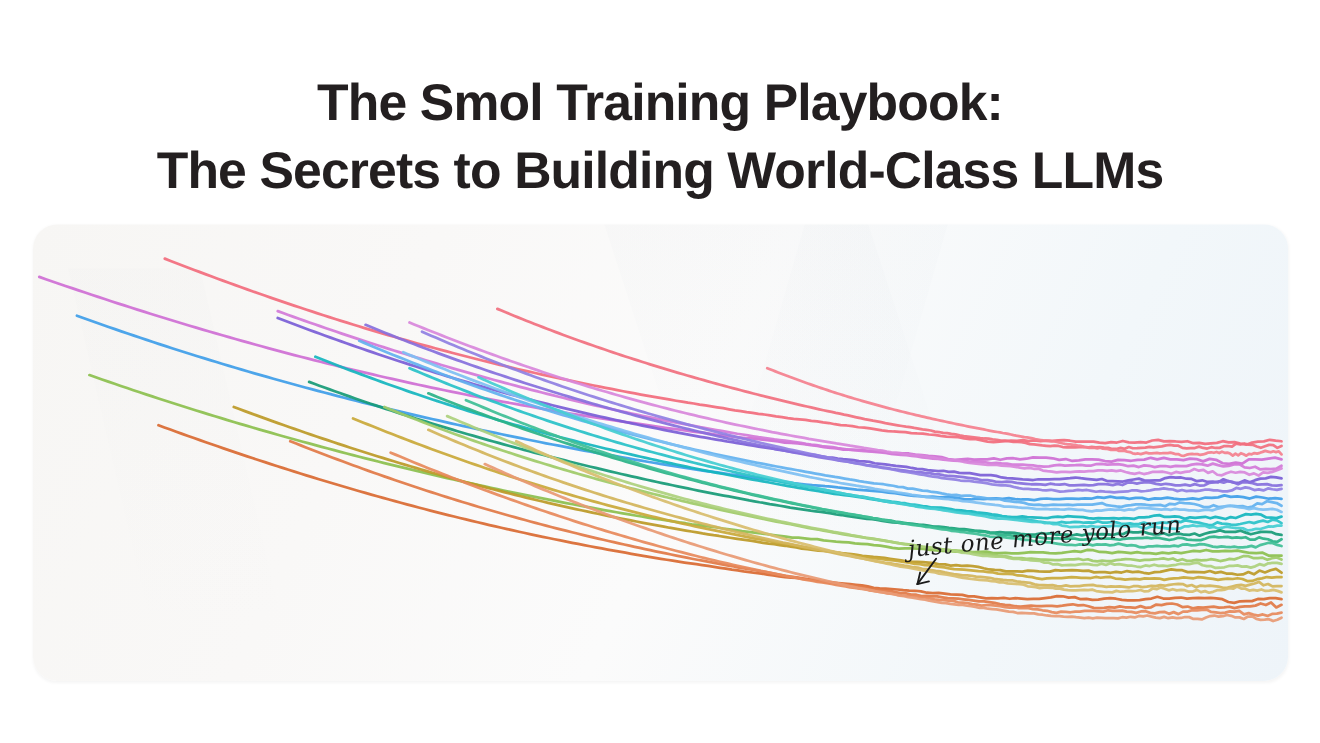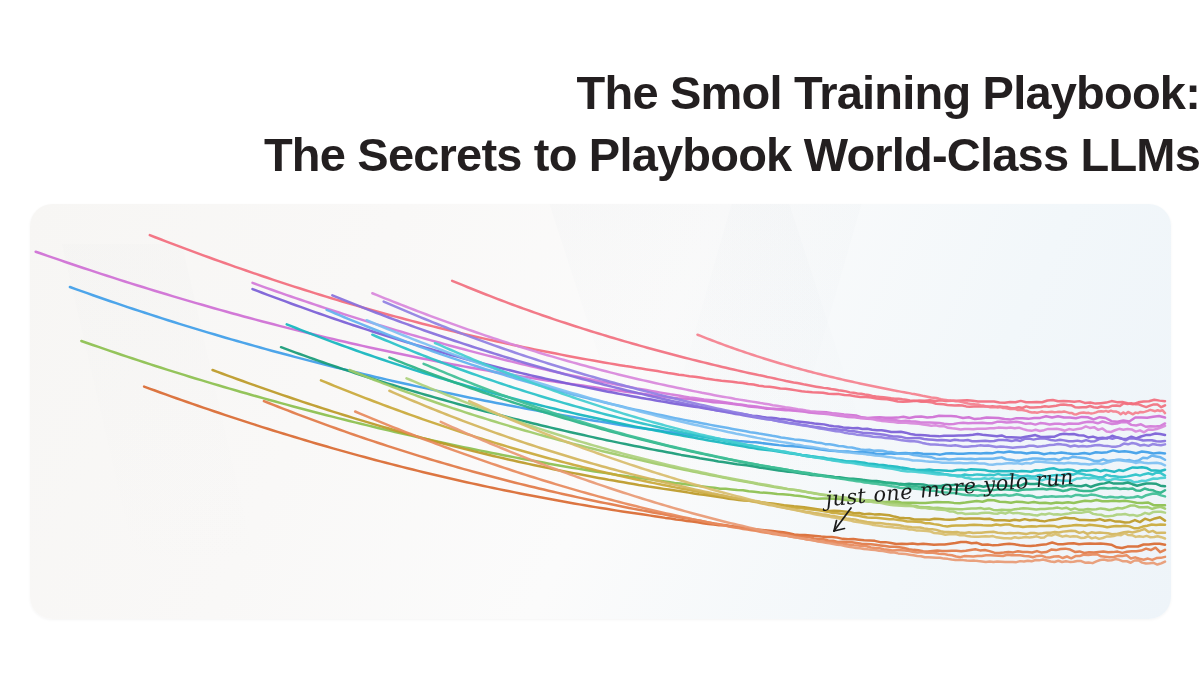--- a/index.html
+++ b/index.html
@@ -7,21 +7,21 @@
     width: 1200px; height: 675px;
     background: #ffffff;
     font-family: "Liberation Sans", sans-serif;
     overflow: hidden;
   }
   #root { position: relative; width: 1200px; height: 675px; background: #ffffff; }
 
   
   .title-wrap {
     position: absolute; left: 0; top: 62px; width: 1200px;
-    text-align: right;
+    text-align: center;
   }
   .title-line {
     font-family: "Liberation Sans", sans-serif;
     font-weight: bold;
     font-size: 47px;
     line-height: 62px;
     letter-spacing: -0.8px;
     color: #231f20;
     white-space: nowrap;
   }
@@ -75,21 +75,21 @@
     width: 34px; height: 34px;
   }
 </style>
 </head>
 <body>
 
 <div id="root">
 
   <div class="title-wrap">
     <div class="title-line">The Smol Training Playbook:</div>
-    <div class="title-line">The Secrets to Playbook World-Class LLMs</div>
+    <div class="title-line">The Secrets to Building World-Class LLMs</div>
   </div>
 
   <div class="panel">
     <div class="wm wm1"></div>
     <div class="wm wm2"></div>
     <div class="wm wm3"></div>
 
     <svg class="plot" id="plot-svg" viewBox="0 0 1141 415" preserveAspectRatio="none">
         <path d="M119.80 31.13 L125.15 33.21 L130.49 35.27 L135.83 37.33 L141.18 39.37 L146.52 41.40 L151.86 43.41 L157.21 45.41 L162.55 47.40 L167.89 49.38 L173.24 51.34 L178.58 53.28 L183.92 55.22 L189.27 57.14 L194.61 59.04 L199.95 60.94 L205.30 62.82 L210.64 64.68 L215.98 66.53 L221.32 68.37 L226.67 70.19 L232.01 72.00 L237.35 73.80 L242.70 75.58 L248.04 77.35 L253.38 79.10 L258.73 80.84 L264.07 82.57 L269.41 84.28 L274.76 85.98 L280.10 87.66 L285.44 89.33 L290.79 90.99 L296.13 92.63 L301.47 94.25 L306.81 95.86 L312.16 97.46 L317.50 99.04 L322.84 100.61 L328.19 102.16 L333.53 103.70 L338.87 105.23 L344.22 106.73 L349.56 108.23 L354.90 109.71 L360.25 111.18 L365.59 112.63 L370.93 114.06 L376.28 115.49 L381.62 116.89 L386.96 118.29 L392.30 119.67 L397.65 121.03 L402.99 122.38 L408.33 123.72 L413.68 125.04 L419.02 126.35 L424.36 127.64 L429.71 128.92 L435.05 130.18 L440.39 131.43 L445.74 132.67 L451.08 133.89 L456.42 135.10 L461.77 136.30 L467.11 137.48 L472.45 138.65 L477.79 139.80 L483.14 140.94 L488.48 142.06 L493.82 143.19 L499.17 144.29 L504.51 145.38 L509.85 146.44 L515.20 147.48 L520.54 148.56 L525.88 149.59 L531.23 150.61 L536.57 151.66 L541.91 152.70 L547.26 153.66 L552.60 154.68 L557.94 155.64 L563.28 156.58 L568.63 157.46 L573.97 158.41 L579.31 159.36 L584.66 160.31 L590.00 161.17 L595.34 162.08 L600.69 162.83 L606.03 163.81 L611.37 164.56 L616.72 165.42 L622.06 166.28 L627.40 167.08 L632.75 168.12 L638.09 169.04 L643.43 169.68 L648.78 170.69 L654.12 171.36 L659.46 172.23 L664.80 172.82 L670.15 173.59 L675.49 174.51 L680.83 175.25 L686.18 176.11 L691.52 176.79 L696.86 177.25 L702.21 177.72 L707.55 178.59 L712.89 179.02 L718.24 180.03 L723.58 180.57 L728.92 181.67 L734.27 182.39 L739.61 182.81 L744.95 183.45 L750.29 184.41 L755.64 184.81 L760.98 185.47 L766.32 186.37 L771.67 187.33 L777.01 187.87 L782.35 188.27 L787.70 188.53 L793.04 188.78 L798.38 189.69 L803.73 189.97 L809.07 190.11 L814.41 191.00 L819.76 191.27 L825.10 192.19 L830.44 192.98 L835.78 193.12 L841.13 193.50 L846.47 194.50 L851.81 195.11 L857.16 195.27 L862.50 196.32 L867.84 197.44 L873.19 197.85 L878.53 197.46 L883.87 197.00 L889.22 196.57 L894.56 196.85 L899.90 196.16 L905.25 197.06 L910.59 196.26 L915.93 197.02 L921.27 196.65 L926.62 196.83 L931.96 196.42 L937.30 196.16 L942.65 196.67 L947.99 197.46 L953.33 197.38 L958.68 197.43 L964.02 197.48 L969.36 198.44 L974.71 198.77 L980.05 198.03 L985.39 198.30 L990.74 196.90 L996.08 198.20 L1001.42 198.37 L1006.76 197.98 L1012.11 198.28 L1017.45 196.46 L1022.79 195.93 L1028.14 197.32 L1033.48 197.10 L1038.82 197.36 L1044.17 197.78 L1049.51 197.13 L1054.85 198.91 L1060.20 198.58 L1065.54 199.61 L1070.88 199.16 L1076.23 198.60 L1081.57 197.10 L1086.91 198.13 L1092.25 197.97 L1097.60 199.22 L1102.94 200.26 L1108.28 198.35 L1113.63 197.44 L1118.97 197.22 L1124.31 195.80 L1129.66 196.62 L1135.00 197.14" fill="none" stroke="#f26d7d" stroke-width="2.5" stroke-linecap="round" stroke-linejoin="round" opacity="0.93"></path>
         <path d="M422.17 76.78 L425.92 78.35 L429.67 79.91 L433.43 81.46 L437.18 82.99 L440.93 84.52 L444.68 86.03 L448.43 87.53 L452.18 89.02 L455.94 90.49 L459.69 91.95 L463.44 93.40 L467.19 94.84 L470.94 96.27 L474.69 97.69 L478.45 99.09 L482.20 100.48 L485.95 101.86 L489.70 103.23 L493.45 104.59 L497.20 105.94 L500.96 107.27 L504.71 108.60 L508.46 109.91 L512.21 111.21 L515.96 112.50 L519.72 113.78 L523.47 115.06 L527.22 116.32 L530.97 117.57 L534.72 118.81 L538.47 120.03 L542.23 121.25 L545.98 122.46 L549.73 123.66 L553.48 124.85 L557.23 126.04 L560.98 127.21 L564.74 128.37 L568.49 129.52 L572.24 130.67 L575.99 131.80 L579.74 132.93 L583.49 134.04 L587.25 135.15 L591.00 136.25 L594.75 137.34 L598.50 138.42 L602.25 139.50 L606.01 140.56 L609.76 141.62 L613.51 142.67 L617.26 143.71 L621.01 144.75 L624.76 145.77 L628.52 146.79 L632.27 147.80 L636.02 148.80 L639.77 149.79 L643.52 150.78 L647.27 151.76 L651.03 152.73 L654.78 153.69 L658.53 154.64 L662.28 155.59 L666.03 156.53 L669.78 157.47 L673.54 158.39 L677.29 159.31 L681.04 160.23 L684.79 161.13 L688.54 162.05 L692.30 162.92 L696.05 163.82 L699.80 164.67 L703.55 165.52 L707.30 166.37 L711.05 167.27 L714.81 168.10 L718.56 168.94 L722.31 169.75 L726.06 170.51 L729.81 171.35 L733.56 172.08 L737.32 172.95 L741.07 173.63 L744.82 174.53 L748.57 175.36 L752.32 176.11 L756.07 176.94 L759.83 177.68 L763.58 178.40 L767.33 179.00 L771.08 179.74 L774.83 180.60 L778.59 181.30 L782.34 182.00 L786.09 182.65 L789.84 183.28 L793.59 183.87 L797.34 184.33 L801.10 185.04 L804.85 185.59 L808.60 186.29 L812.35 186.81 L816.10 187.37 L819.85 188.37 L823.61 188.74 L827.36 189.48 L831.11 189.72 L834.86 190.43 L838.61 190.90 L842.36 191.86 L846.12 192.53 L849.87 192.88 L853.62 193.28 L857.37 193.72 L861.12 194.24 L864.87 194.63 L868.63 194.69 L872.38 195.35 L876.13 195.78 L879.88 196.56 L883.63 196.65 L887.39 197.13 L891.14 197.67 L894.89 197.62 L898.64 197.95 L902.39 198.62 L906.14 199.74 L909.90 200.08 L913.65 200.34 L917.40 200.90 L921.15 201.28 L924.90 201.61 L928.65 201.21 L932.41 201.42 L936.16 202.38 L939.91 202.63 L943.66 202.55 L947.41 202.60 L951.16 202.59 L954.92 202.26 L958.67 202.82 L962.42 202.24 L966.17 202.74 L969.92 202.43 L973.68 202.92 L977.43 203.09 L981.18 204.14 L984.93 204.15 L988.68 203.18 L992.43 204.01 L996.19 202.38 L999.94 203.50 L1003.69 203.47 L1007.44 203.15 L1011.19 202.98 L1014.94 202.25 L1018.70 202.78 L1022.45 202.30 L1026.20 201.77 L1029.95 200.85 L1033.70 200.46 L1037.45 201.09 L1041.21 201.20 L1044.96 203.14 L1048.71 203.59 L1052.46 203.28 L1056.21 203.28 L1059.97 202.06 L1063.72 203.24 L1067.47 203.74 L1071.22 202.55 L1074.97 203.26 L1078.72 203.17 L1082.48 201.63 L1086.23 201.46 L1089.98 202.03 L1093.73 199.25 L1097.48 200.11 L1101.23 199.18 L1104.99 200.14 L1108.74 200.35 L1112.49 201.86 L1116.24 203.09 L1119.99 201.67 L1123.74 200.40 L1127.50 200.56 L1131.25 203.16 L1135.00 201.40" fill="none" stroke="#f1707f" stroke-width="2.5" stroke-linecap="round" stroke-linejoin="round" opacity="0.93"></path>

